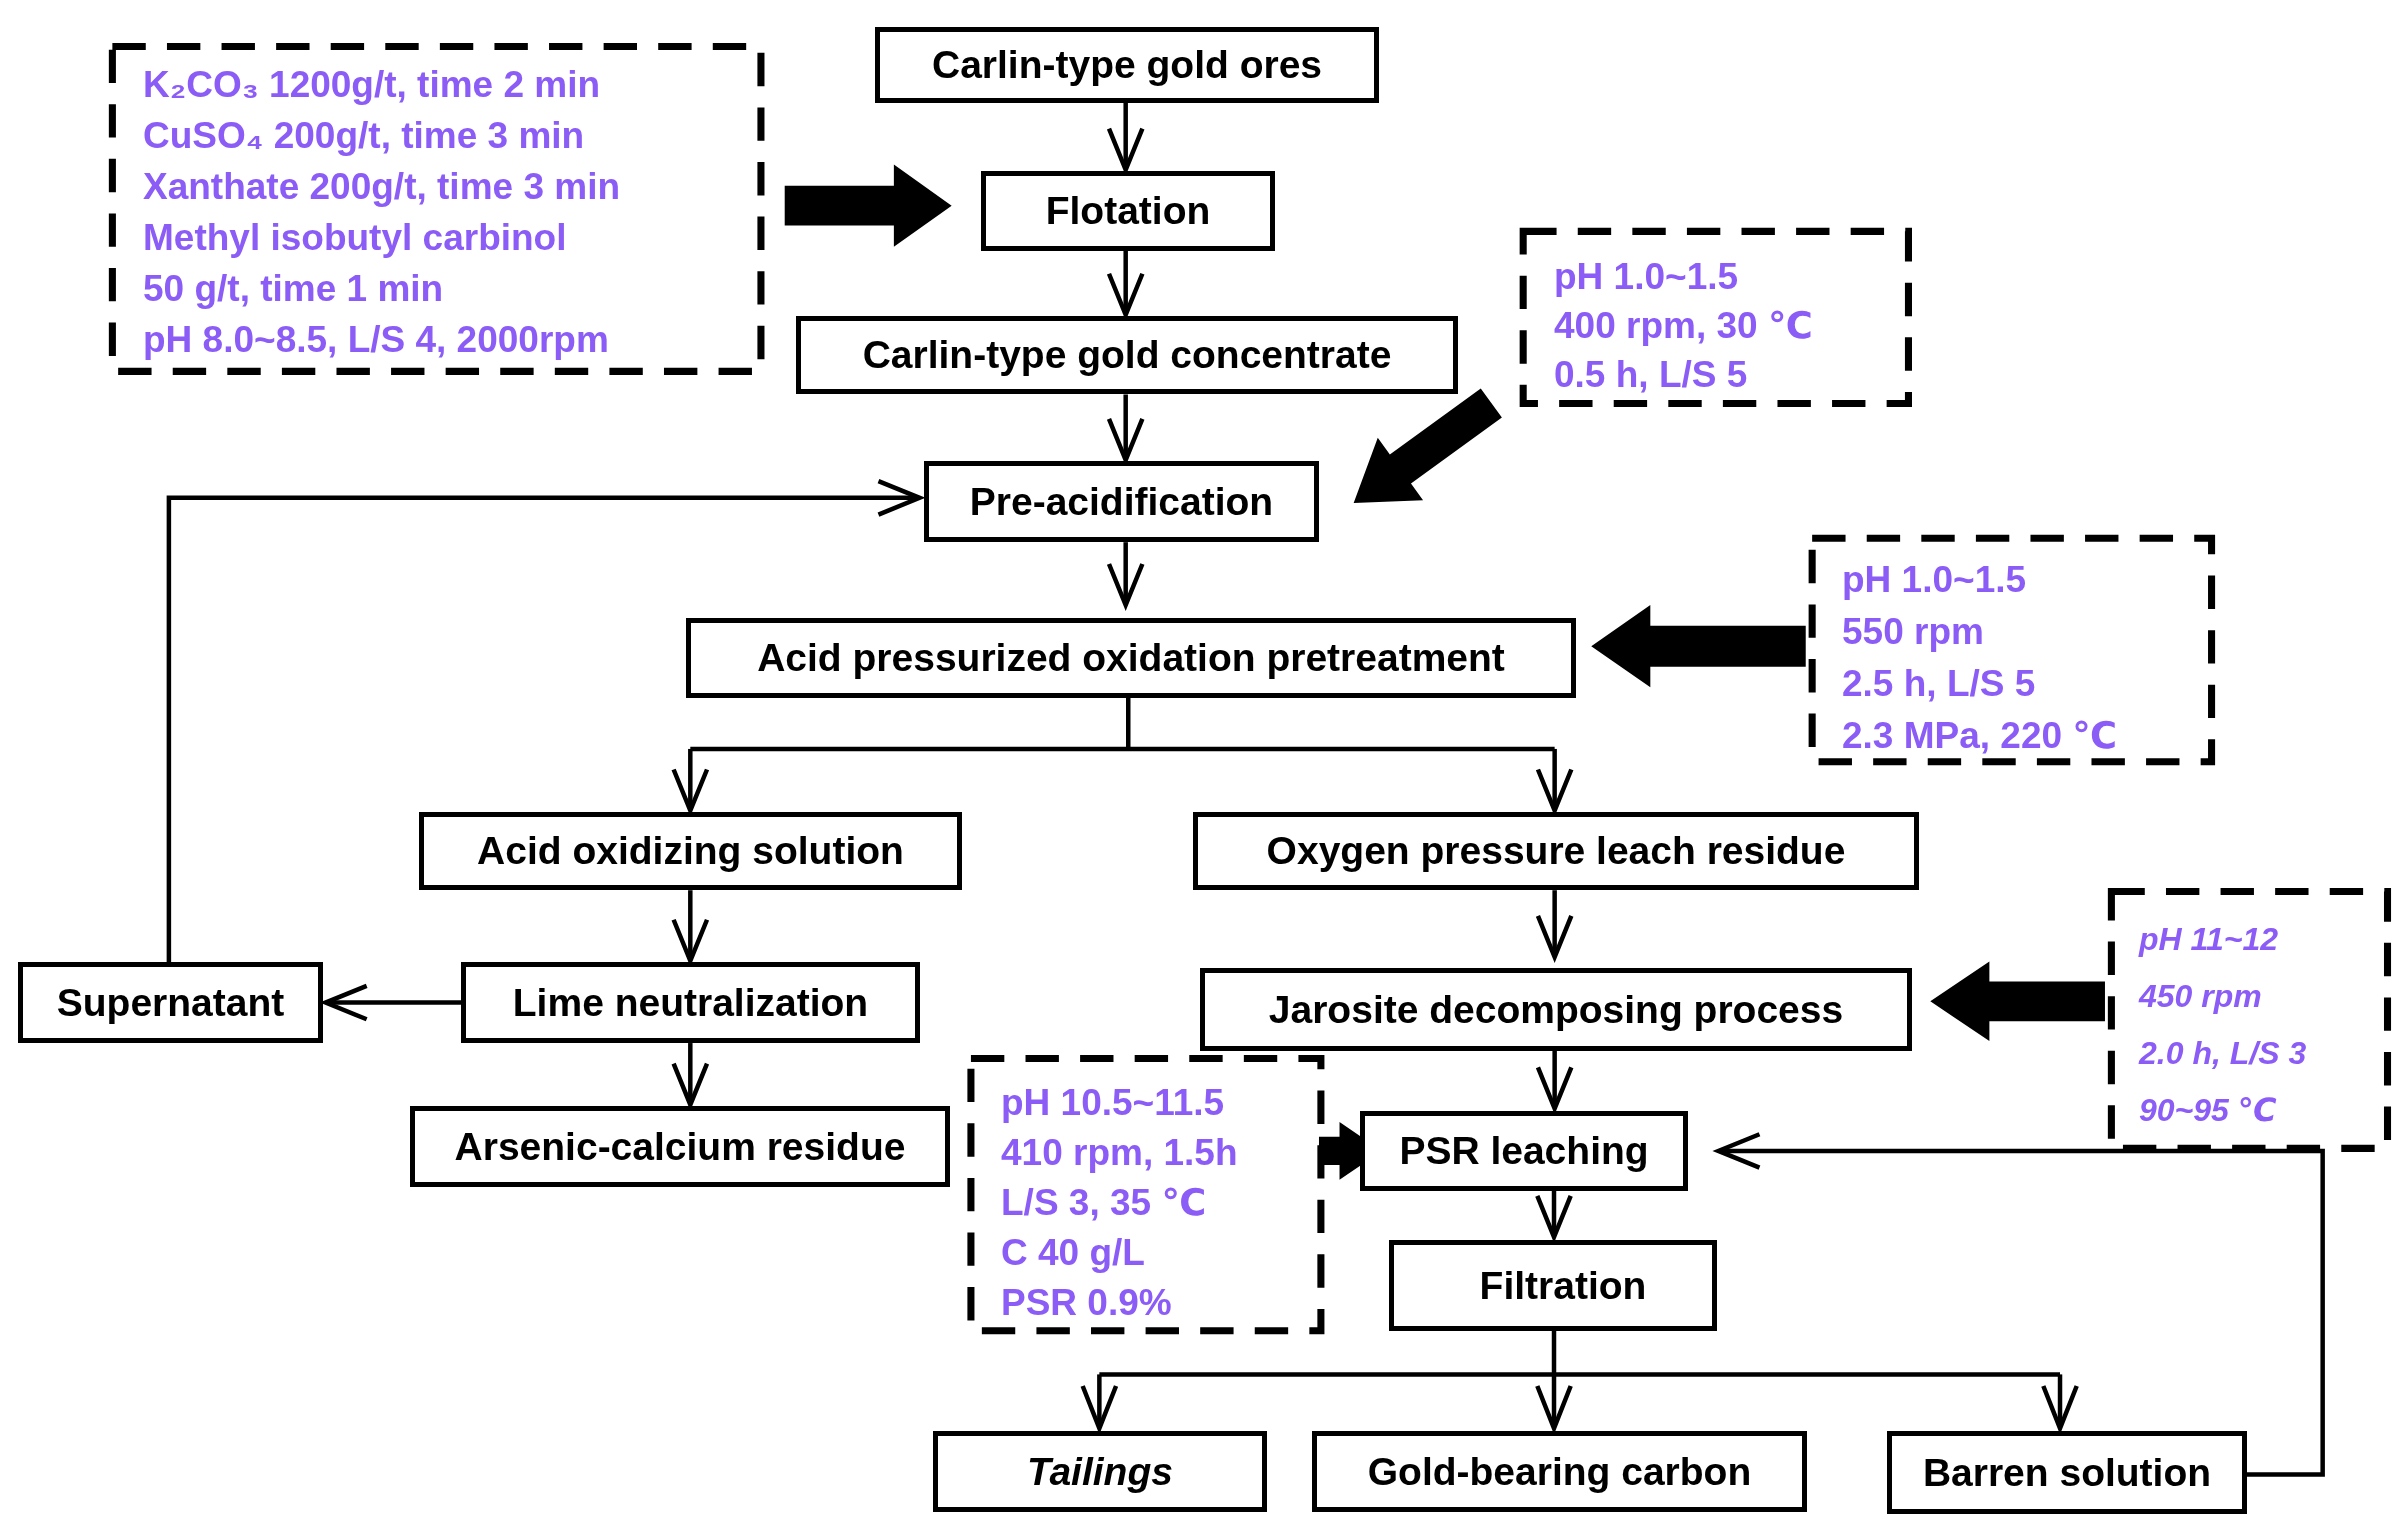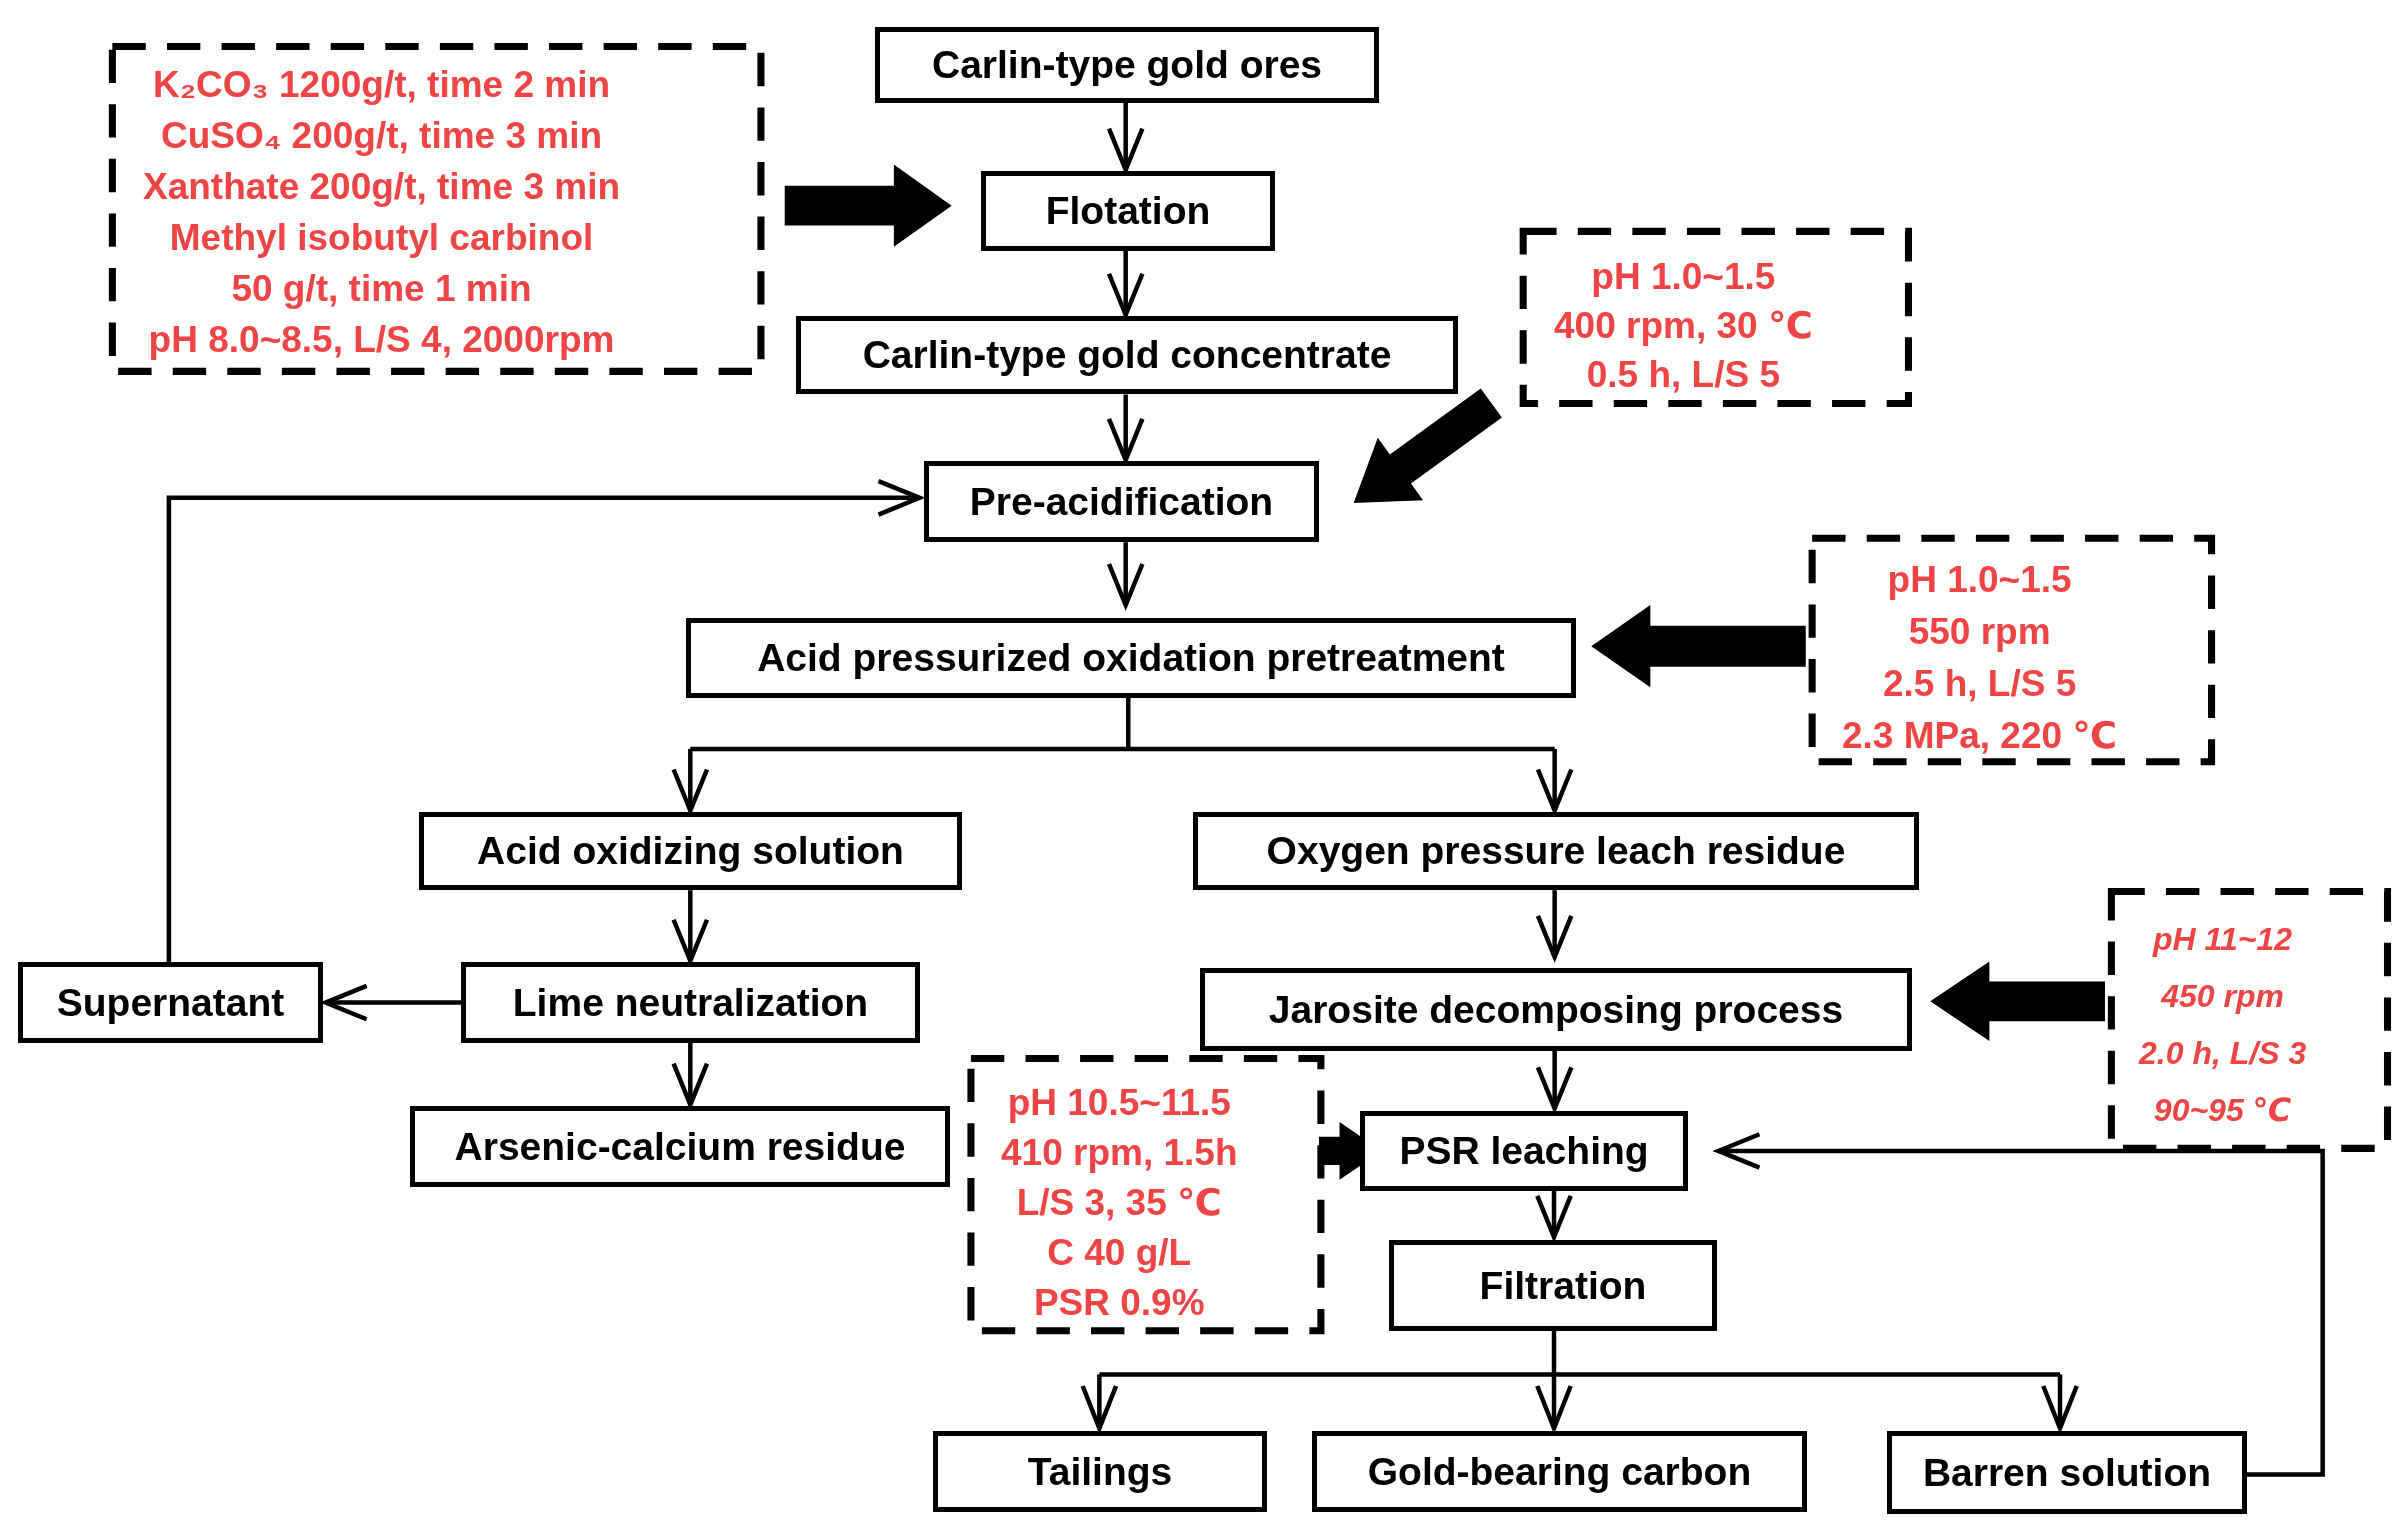--- a/index.html
+++ b/index.html
@@ -22,24 +22,23 @@
     font-weight:bold;
     font-size:39px;
     color:#000;
     box-sizing:border-box;
     white-space:nowrap;
   }
   .params{
     position:absolute;
     font-weight:bold;
     font-size:37px;
-    color:#ef4444;
+    color:#8b5cf6;
     line-height:51px;
     white-space:nowrap;
-    text-align:center;
   }
   .params div{white-space:nowrap;}
 </style>
 </head>
 <body>
 
 <div id="canvas">
 
   <svg id="wires" viewBox="0 0 3739 2368" fill="none" stroke="#000" stroke-width="7">
 
@@ -177,21 +176,21 @@
   </div>
 
   <div class="box" style="left:1336px;top:1111px;width:328px;height:80px;margin-left:24px;">
     <span>PSR leaching</span>
   </div>
 
   <div class="box" style="left:1389px;top:1240px;width:328px;height:91px;padding-left:20px;">
     <span>Filtration</span>
   </div>
 
-  <div class="box" style="left:933px;top:1431px;width:334px;height:81px;">
+  <div class="box" style="left:933px;top:1431px;width:334px;height:81px;font-style:italic;">
     <span>Tailings</span>
   </div>
 
   <div class="box" style="left:1312px;top:1431px;width:495px;height:81px;">
     <span>Gold-bearing carbon</span>
   </div>
 
   <div class="box" style="left:1887px;top:1431px;width:360px;height:83px;">
     <span>Barren solution</span>
   </div>

